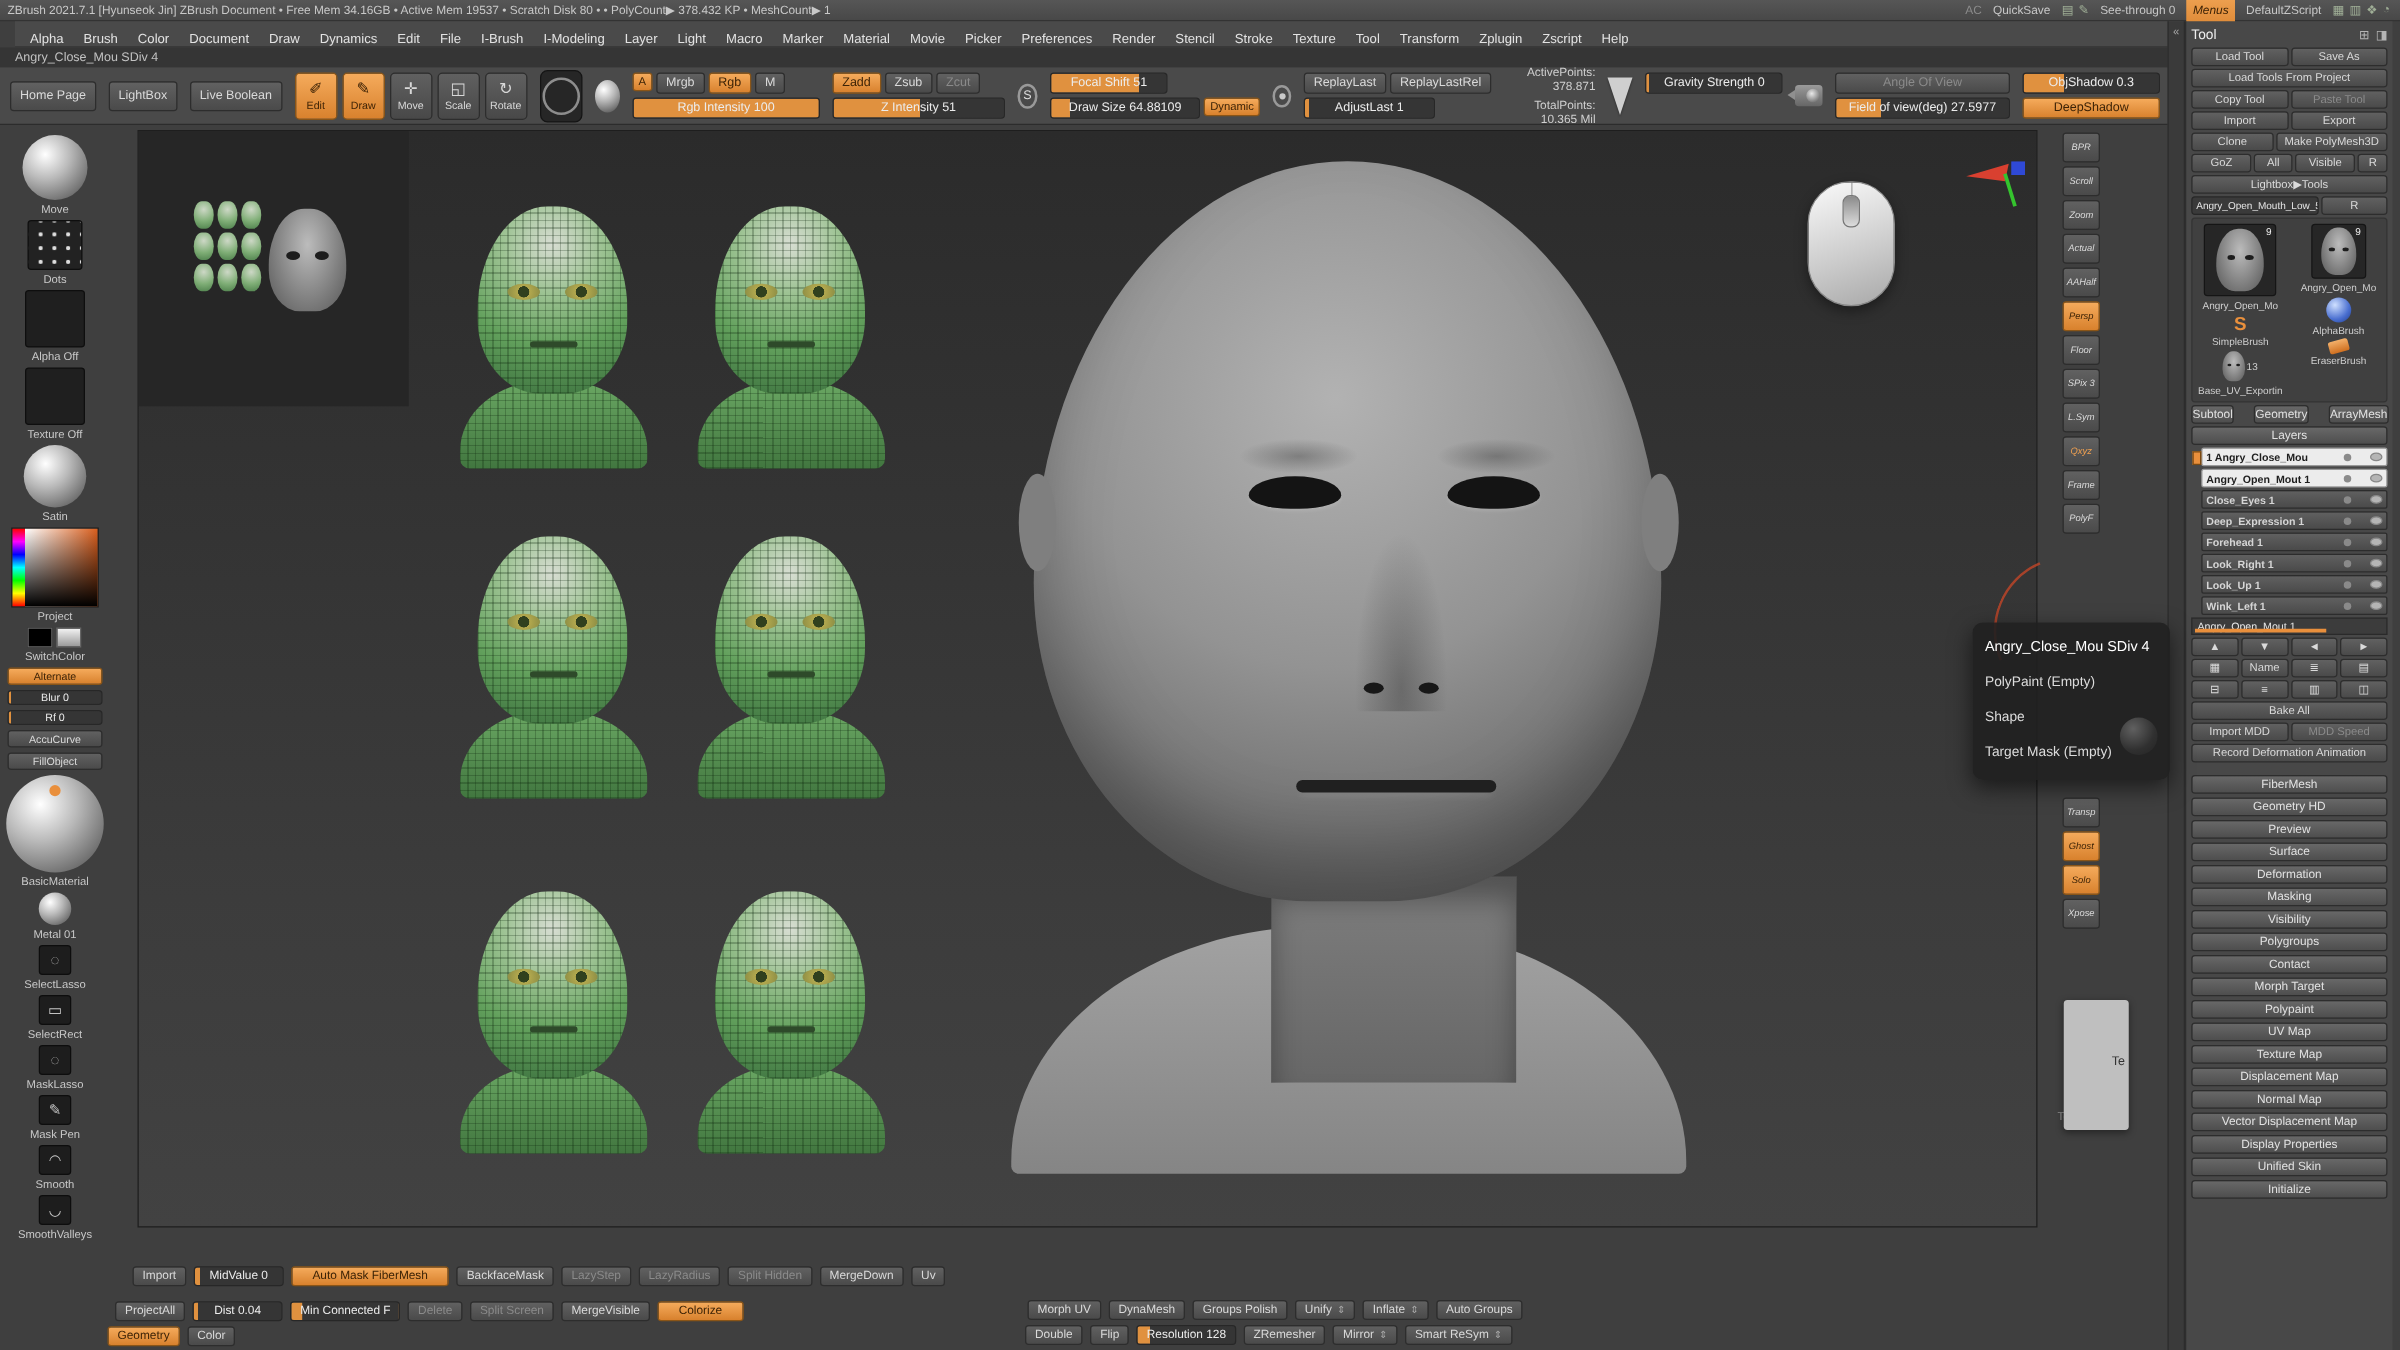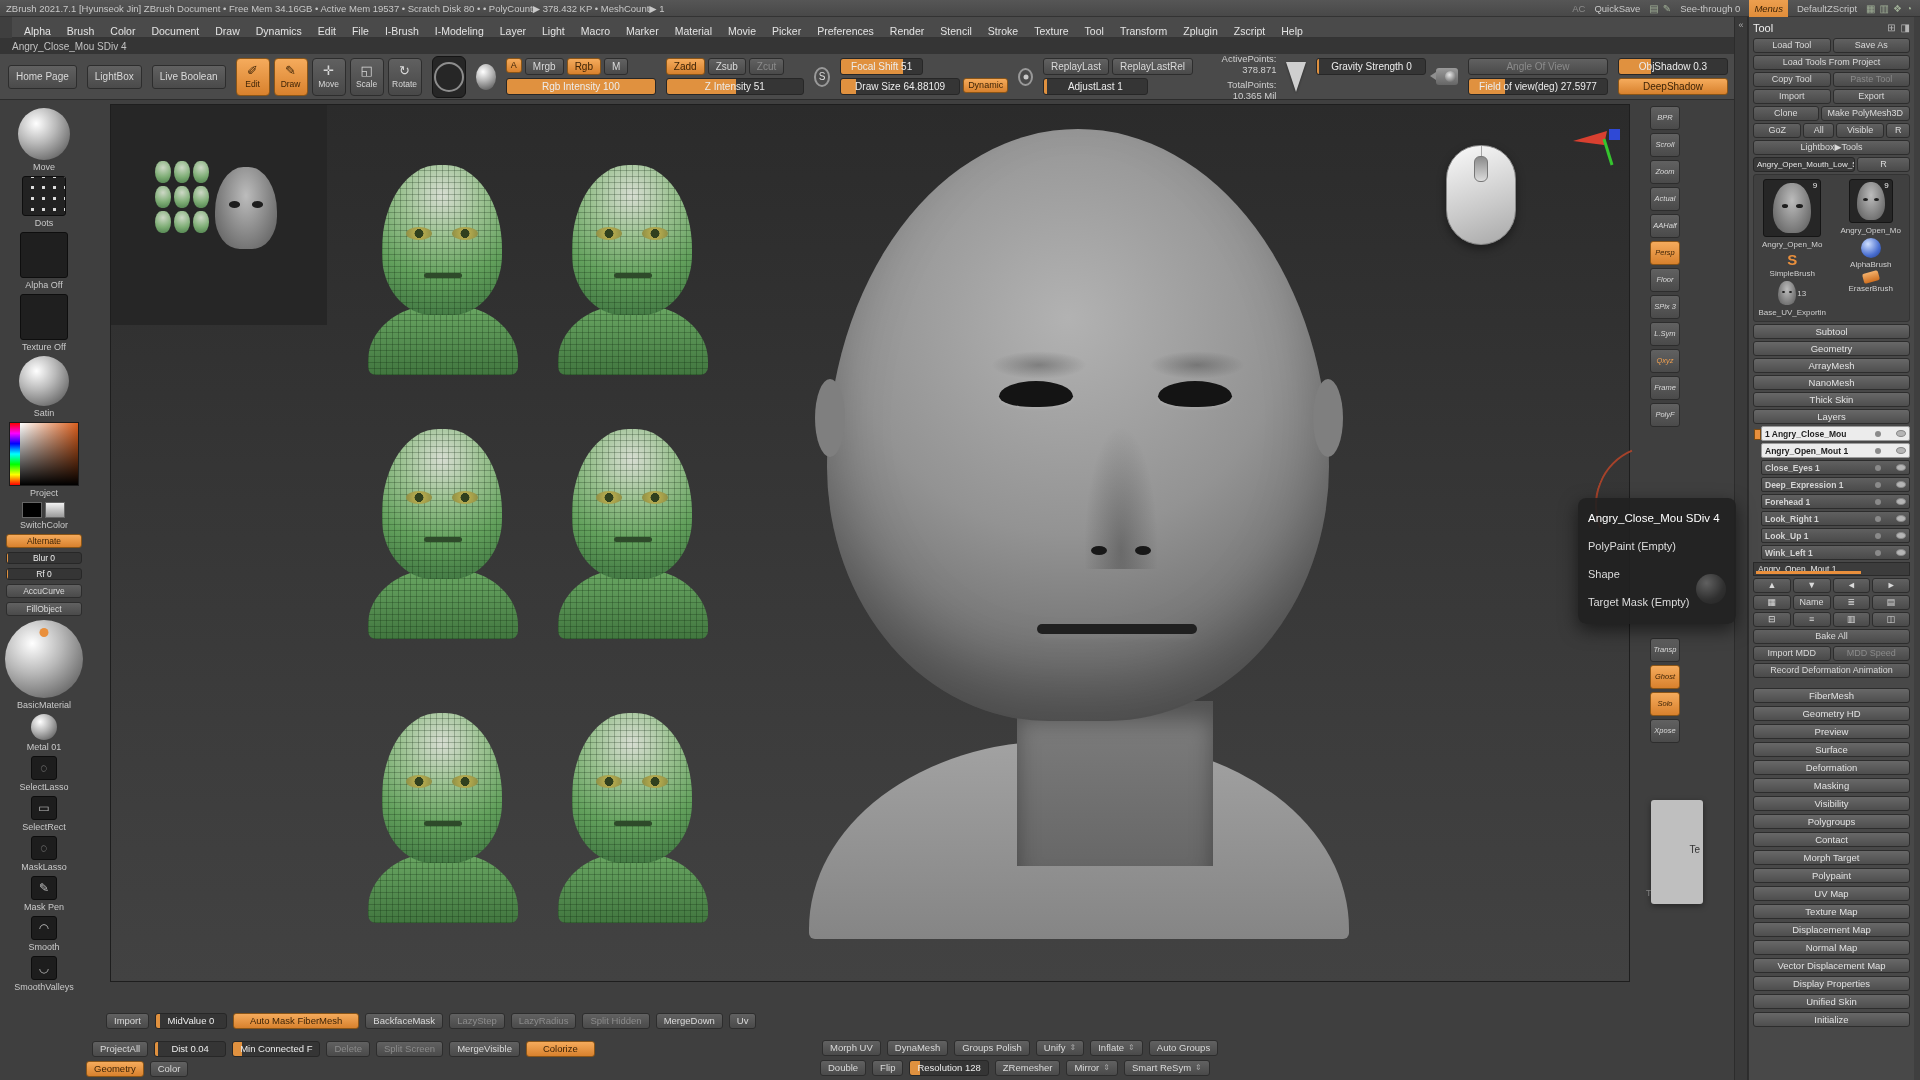--- a/index.html
+++ b/index.html
@@ -15,21 +15,21 @@
 .on{background:linear-gradient(#f5ab5c,#d8812d)!important;color:#3d2306!important;border-color:#8a5517!important;}
 .dim{color:#8b8b8b!important;}
 .slider{position:relative;border:1px solid #272727;border-radius:3px;color:#ececec;
   display:inline-flex;align-items:center;justify-content:center;height:17px;font-size:10px;
   background:linear-gradient(90deg,#e0913f 0,#e0913f calc(var(--pct,0)*1%),#353535 calc(var(--pct,0)*1%));}
 .dot::after{content:"";display:inline-block;width:7px;height:7px;border:1px solid #999;border-radius:50%;margin-left:5px;background:#555;}
 .sq::after{content:"";display:inline-block;width:7px;height:7px;border:1px solid #999;border-radius:1px;margin-left:5px;background:#555;}
 .spin::after{content:"⇕";margin-left:4px;color:#a8a8a8;font-size:8px;}
 .row{display:flex;gap:3px;}
 .ts-col{display:flex;flex-direction:column;gap:3px;}
-.w100{width:83px}.w105{width:105px}.w110{width:110px}.w120{width:120px}.w138{width:138px}.w140{width:140px}.w150{width:150px}
+.w100{width:94px}.w105{width:105px}.w110{width:110px}.w120{width:120px}.w138{width:138px}.w140{width:140px}.w150{width:150px}
 
 
 #titlebar{position:absolute;left:0;top:0;width:1920px;height:17px;background:linear-gradient(#565656,#484848);
   border-bottom:1px solid #333;display:flex;align-items:center;font-size:9.5px;color:#c8c8c8;}
 .tb-title{padding-left:6px;white-space:nowrap;}
 .tb-right{margin-left:auto;display:flex;align-items:center;gap:9px;padding-right:8px;}
 .tb-item{white-space:nowrap;}
 .tb-item.menus{background:linear-gradient(#f5ab5c,#d8812d);color:#3d2306;border-radius:2px;padding:14px 5px;font-style:italic;}
 .tb-icons{display:flex;gap:4px;}
 .tb-ic{color:#9fae96;font-size:10px;}
@@ -649,21 +649,21 @@
         <div class="titem">
           <i class="bluesphere"></i>
           <span>AlphaBrush</span>
         </div>
         <div class="titem">
           <i class="eraser-ic"></i>
           <span>EraserBrush</span>
         </div>
       </div>
     </div>
-    <div style="display:flex;flex-direction:column;gap:2px;">
+    <div style="display:flex;gap:16px;">
 
     <button class="sec">Subtool</button>
         <button class="sec">Geometry</button>
         <button class="sec">ArrayMesh</button>
         <button class="sec">NanoMesh</button>
         <button class="sec">Thick Skin</button>
       </div>
     <button class="sec">Layers</button>
     <div class="llist">
 

